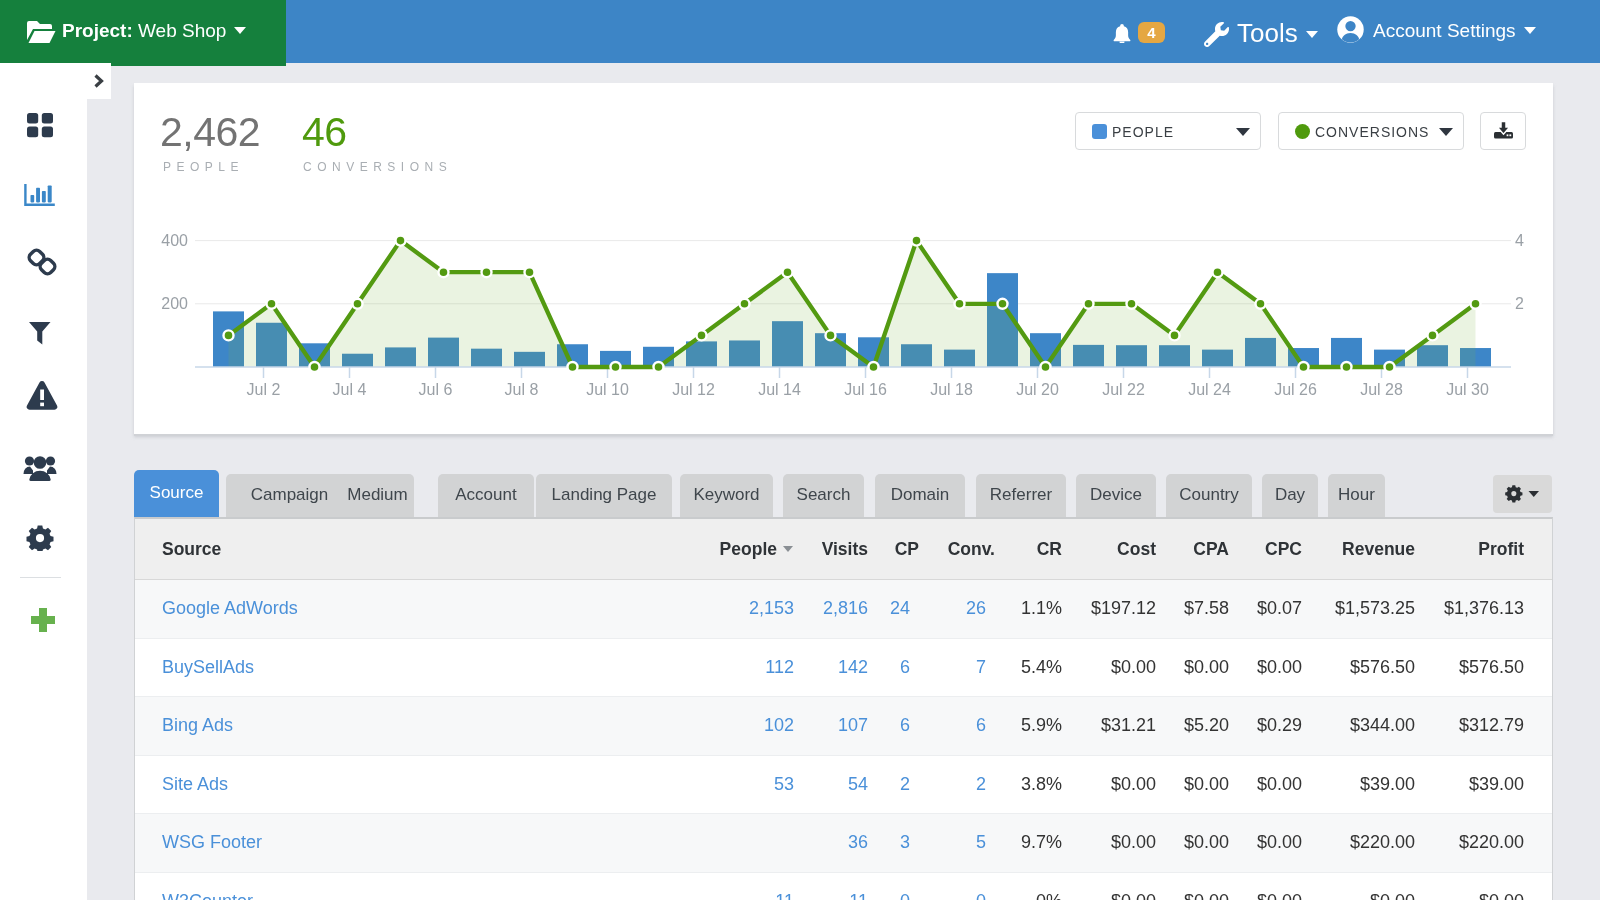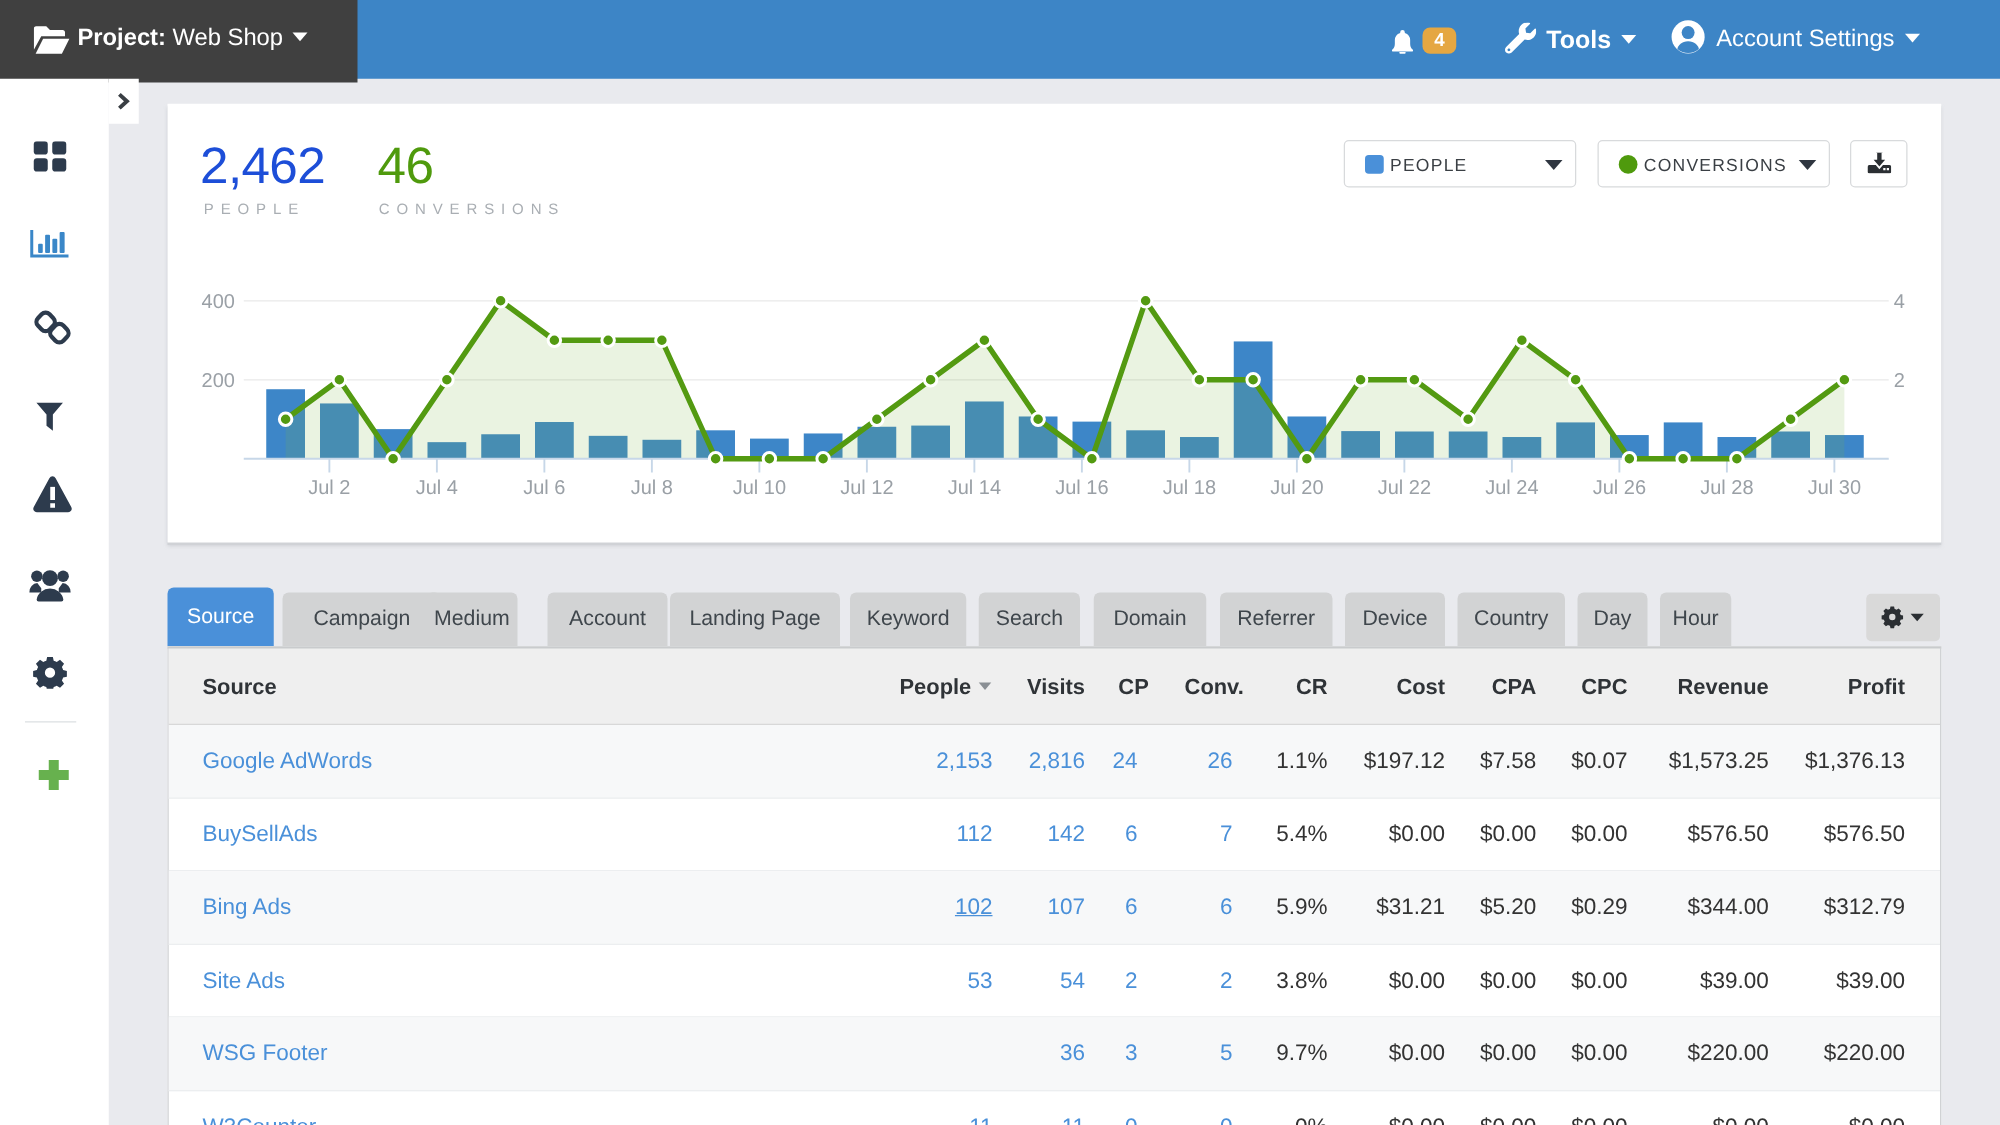--- a/index.html
+++ b/index.html
@@ -1,37 +1,37 @@
 <!DOCTYPE html>
 <html><head>
 <meta charset="utf-8">
 <style>
 * { margin:0; padding:0; box-sizing:border-box; }
 html,body { width:1600px; height:900px; overflow:hidden; }
 body { font-family:"Liberation Sans", sans-serif; background:#e9eaee; position:relative; }
 
 
 #topbar { position:absolute; left:0; top:0; width:1600px; height:63px; background:#3d85c6; }
-#projbtn { position:absolute; left:0; top:0; width:286px; height:66px; background:#404040; color:#fff; }
+#projbtn { position:absolute; left:0; top:0; width:286px; height:66px; background:#15803d; color:#fff; }
 #projbtn .txt { position:absolute; left:62px; top:20px; font-size:19px; color:#fff; }
 #projbtn .txt b { font-weight:bold; }
 .caret { display:inline-block; width:0; height:0; border-left:6px solid transparent; border-right:6px solid transparent; border-top:7px solid #fff; vertical-align:middle; margin-left:8px; margin-bottom:2px; }
 #badge { position:absolute; left:1138px; top:22px; width:27px; height:21px; background:#e5a742; border-radius:6px; color:#fff; font-size:15px; font-weight:bold; text-align:center; line-height:21px; }
-#tools { position:absolute; left:1204px; top:18px; color:#fff; font-size:20px;font-weight:bold; }
+#tools { position:absolute; left:1204px; top:18px; color:#fff; font-size:26px; }
 #account { position:absolute; left:1336px; top:15px; color:#fff; font-size:19px; }
 
 
 #sidebar { position:absolute; left:0; top:63px; width:87px; height:837px; background:#fff; }
 #sidetab { position:absolute; left:87px; top:63px; width:24px; height:36px; background:#fff; }
 .sideicon { position:absolute; left:0; width:87px; text-align:center; }
 #sidedivider { position:absolute; left:20px; top:577px; width:41px; height:1px; background:#dcdfe2; }
 
 
 #card { position:absolute; left:134px; top:83px; width:1419px; height:351px; background:#fff; box-shadow:0 2px 0 #d0d2d6, 0 3px 3px rgba(180,183,190,0.6); }
-#bignum1 { position:absolute; left:26px; top:26px; font-size:41px; letter-spacing:-0.5px; color:#1d4ed8; }
+#bignum1 { position:absolute; left:26px; top:26px; font-size:41px; letter-spacing:-0.5px; color:#737373; }
 #biglab1 { position:absolute; left:29px; top:77px; font-size:12px; letter-spacing:5.5px; color:#a9aeb3; }
 #bignum2 { position:absolute; left:168px; top:26px; font-size:41px; letter-spacing:-0.5px; color:#4f9a0d; }
 #biglab2 { position:absolute; left:169px; top:77px; font-size:12px; letter-spacing:5.5px; color:#a9aeb3; }
 
 .dropbtn { position:absolute; top:29px; height:38px; border:1px solid #d8dadc; border-radius:4px; background:#fff; color:#3a3f44; font-size:14px; letter-spacing:1px; }
 #drop1 { left:941px; width:186px; }
 #drop2 { left:1144px; width:186px; }
 .dropbtn .swsq { position:absolute; left:16px; top:11px; width:15px; height:15px; background:#4a90d9; border-radius:3px; }
 .dropbtn .swc { position:absolute; left:16px; top:11px; width:15px; height:15px; background:#4f9a0d; border-radius:50%; }
 .dropbtn .lbl { position:absolute; left:36px; top:11px; }
@@ -326,21 +326,21 @@
       <div class="cell r link" style="left: 787px; width: 64px;">7</div>
       <div class="cell r num" style="left: 863px; width: 64px;">5.4%</div>
       <div class="cell r num" style="left: 931px; width: 90px;">$0.00</div>
       <div class="cell r num" style="left: 1024px; width: 70px;">$0.00</div>
       <div class="cell r num" style="left: 1097px; width: 70px;">$0.00</div>
       <div class="cell r num" style="left: 1170px; width: 110px;">$576.50</div>
       <div class="cell r num" style="left: 1284px; width: 105px;">$576.50</div>
     </div>
     <div class="trow odd" style="top: 178px;">
       <div class="cell link" style="left: 27px;">Bing Ads</div>
-      <div class="cell r link" style="left: 539px; width: 120px; text-decoration: underline;">102</div>
+      <div class="cell r link" style="left: 539px; width: 120px;">102</div>
       <div class="cell r link" style="left: 673px; width: 60px;">107</div>
       <div class="cell r link" style="left: 735px; width: 40px;">6</div>
       <div class="cell r link" style="left: 787px; width: 64px;">6</div>
       <div class="cell r num" style="left: 863px; width: 64px;">5.9%</div>
       <div class="cell r num" style="left: 931px; width: 90px;">$31.21</div>
       <div class="cell r num" style="left: 1024px; width: 70px;">$5.20</div>
       <div class="cell r num" style="left: 1097px; width: 70px;">$0.29</div>
       <div class="cell r num" style="left: 1170px; width: 110px;">$344.00</div>
       <div class="cell r num" style="left: 1284px; width: 105px;">$312.79</div>
     </div>

